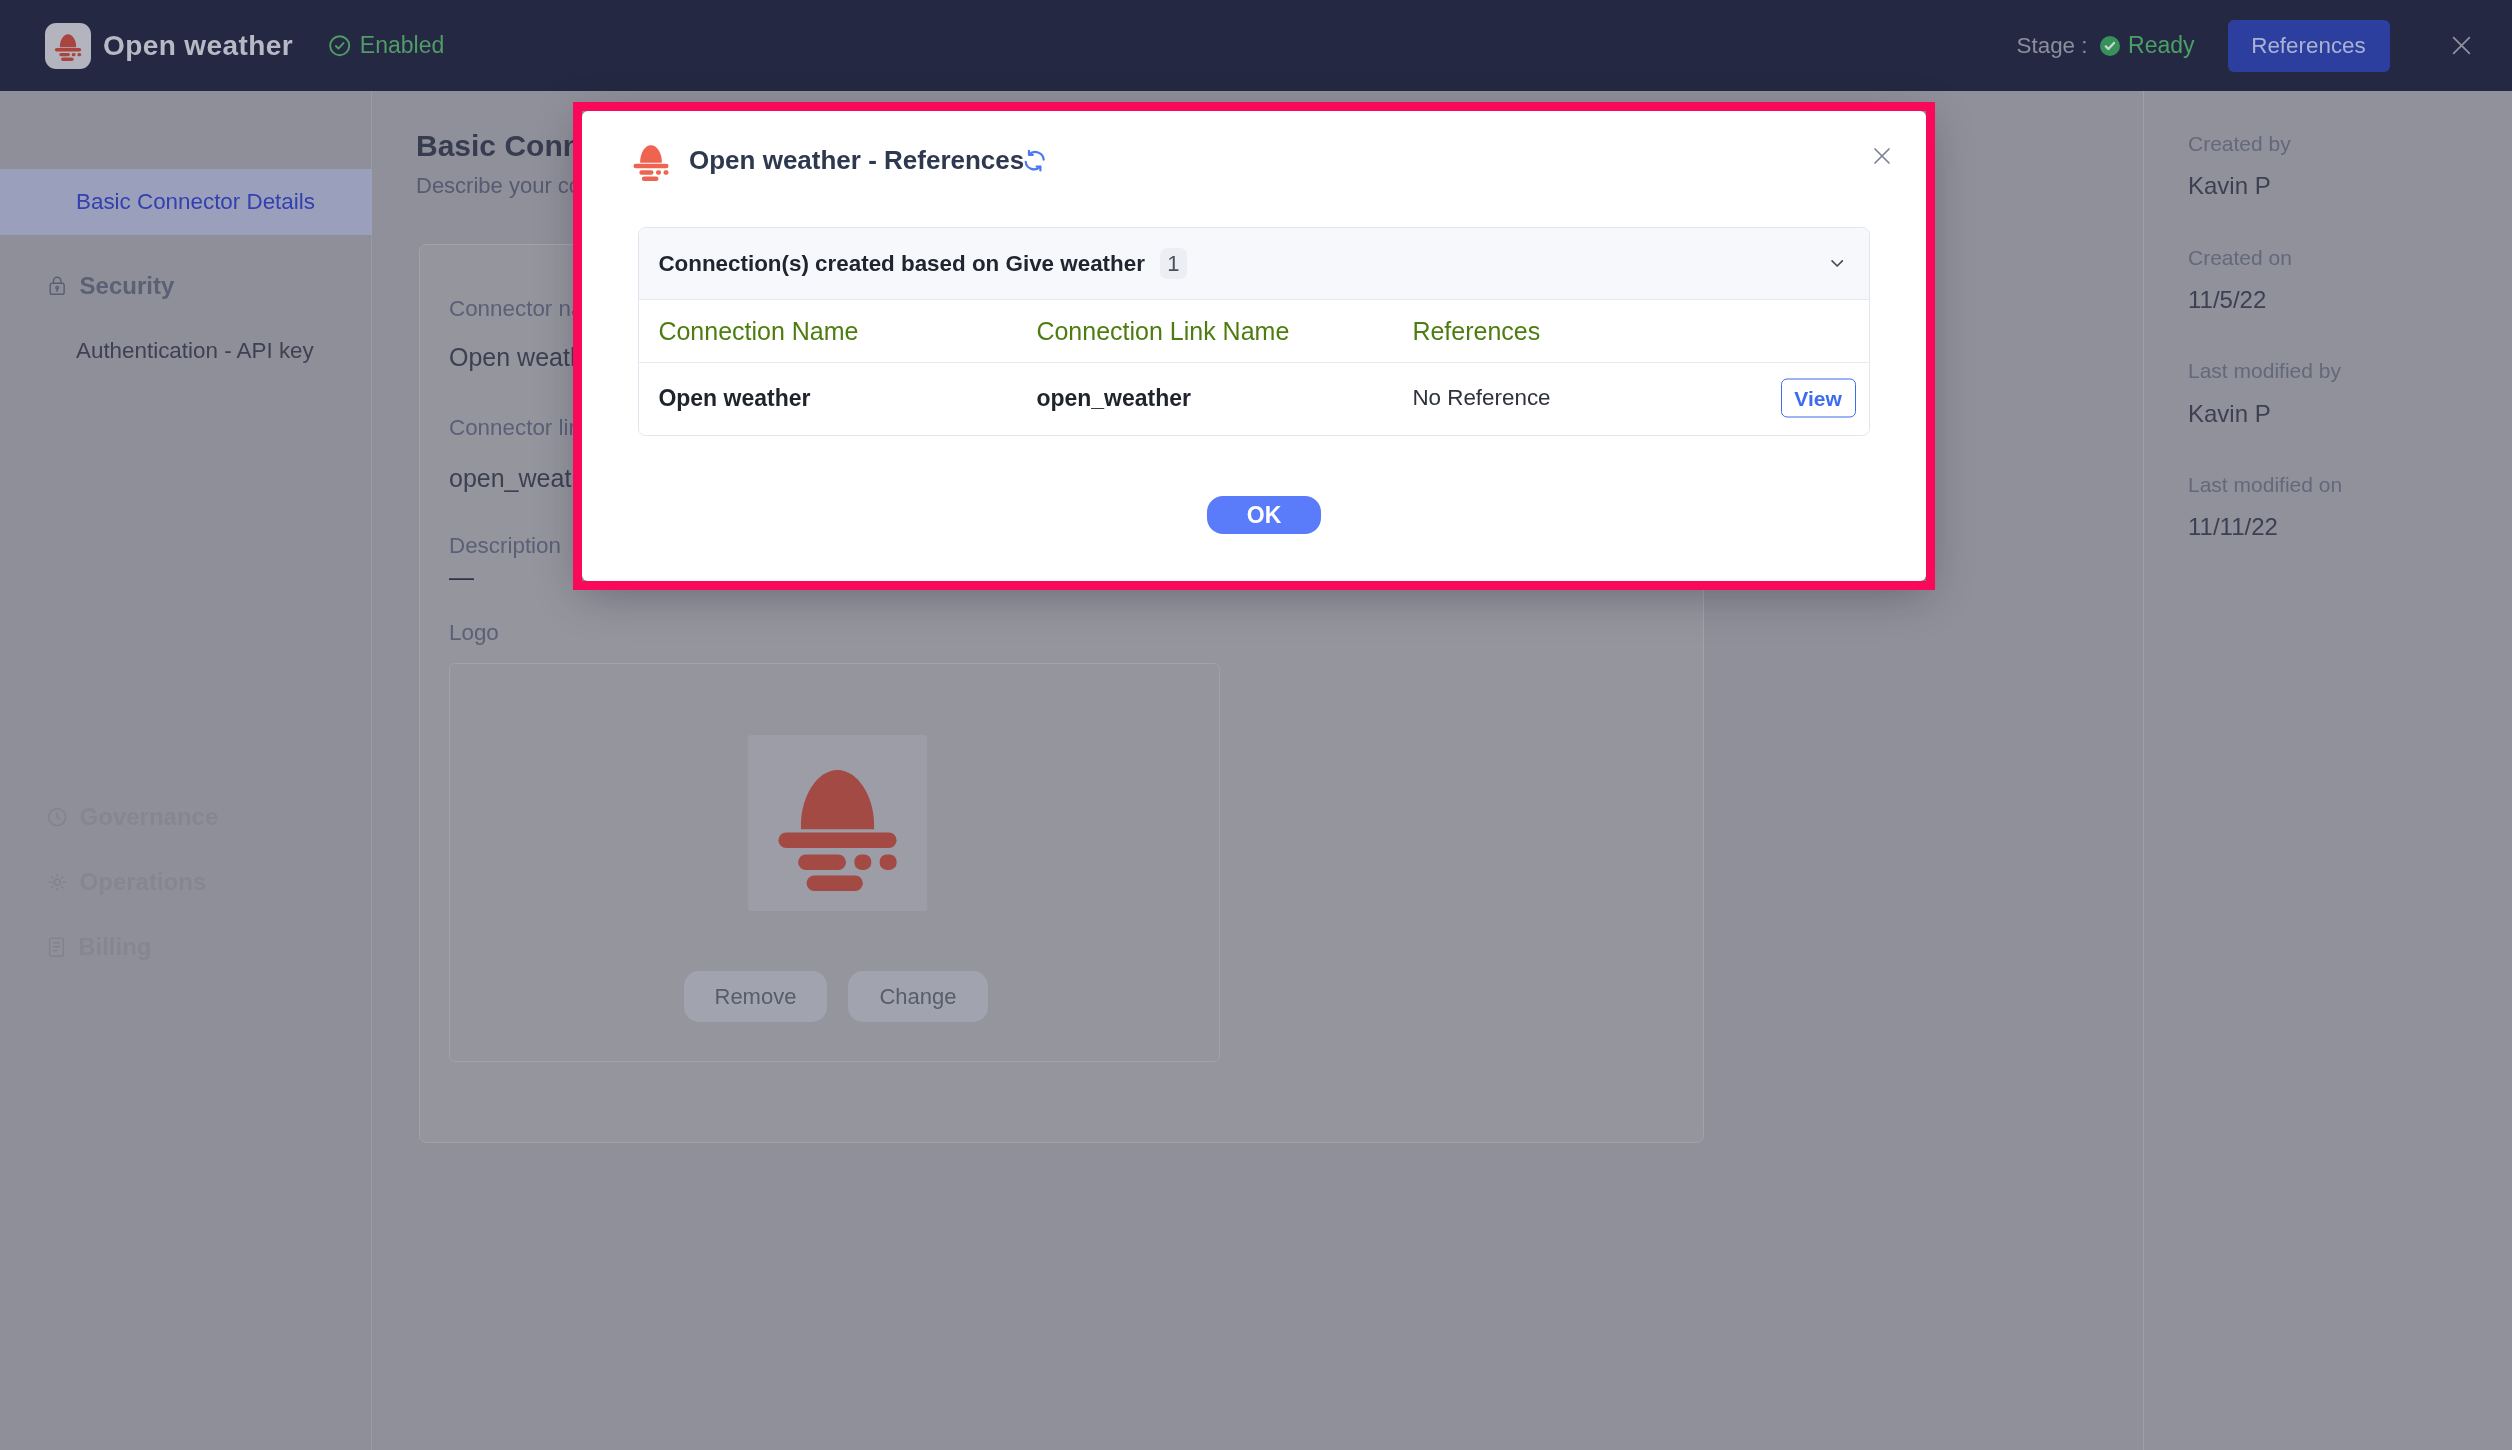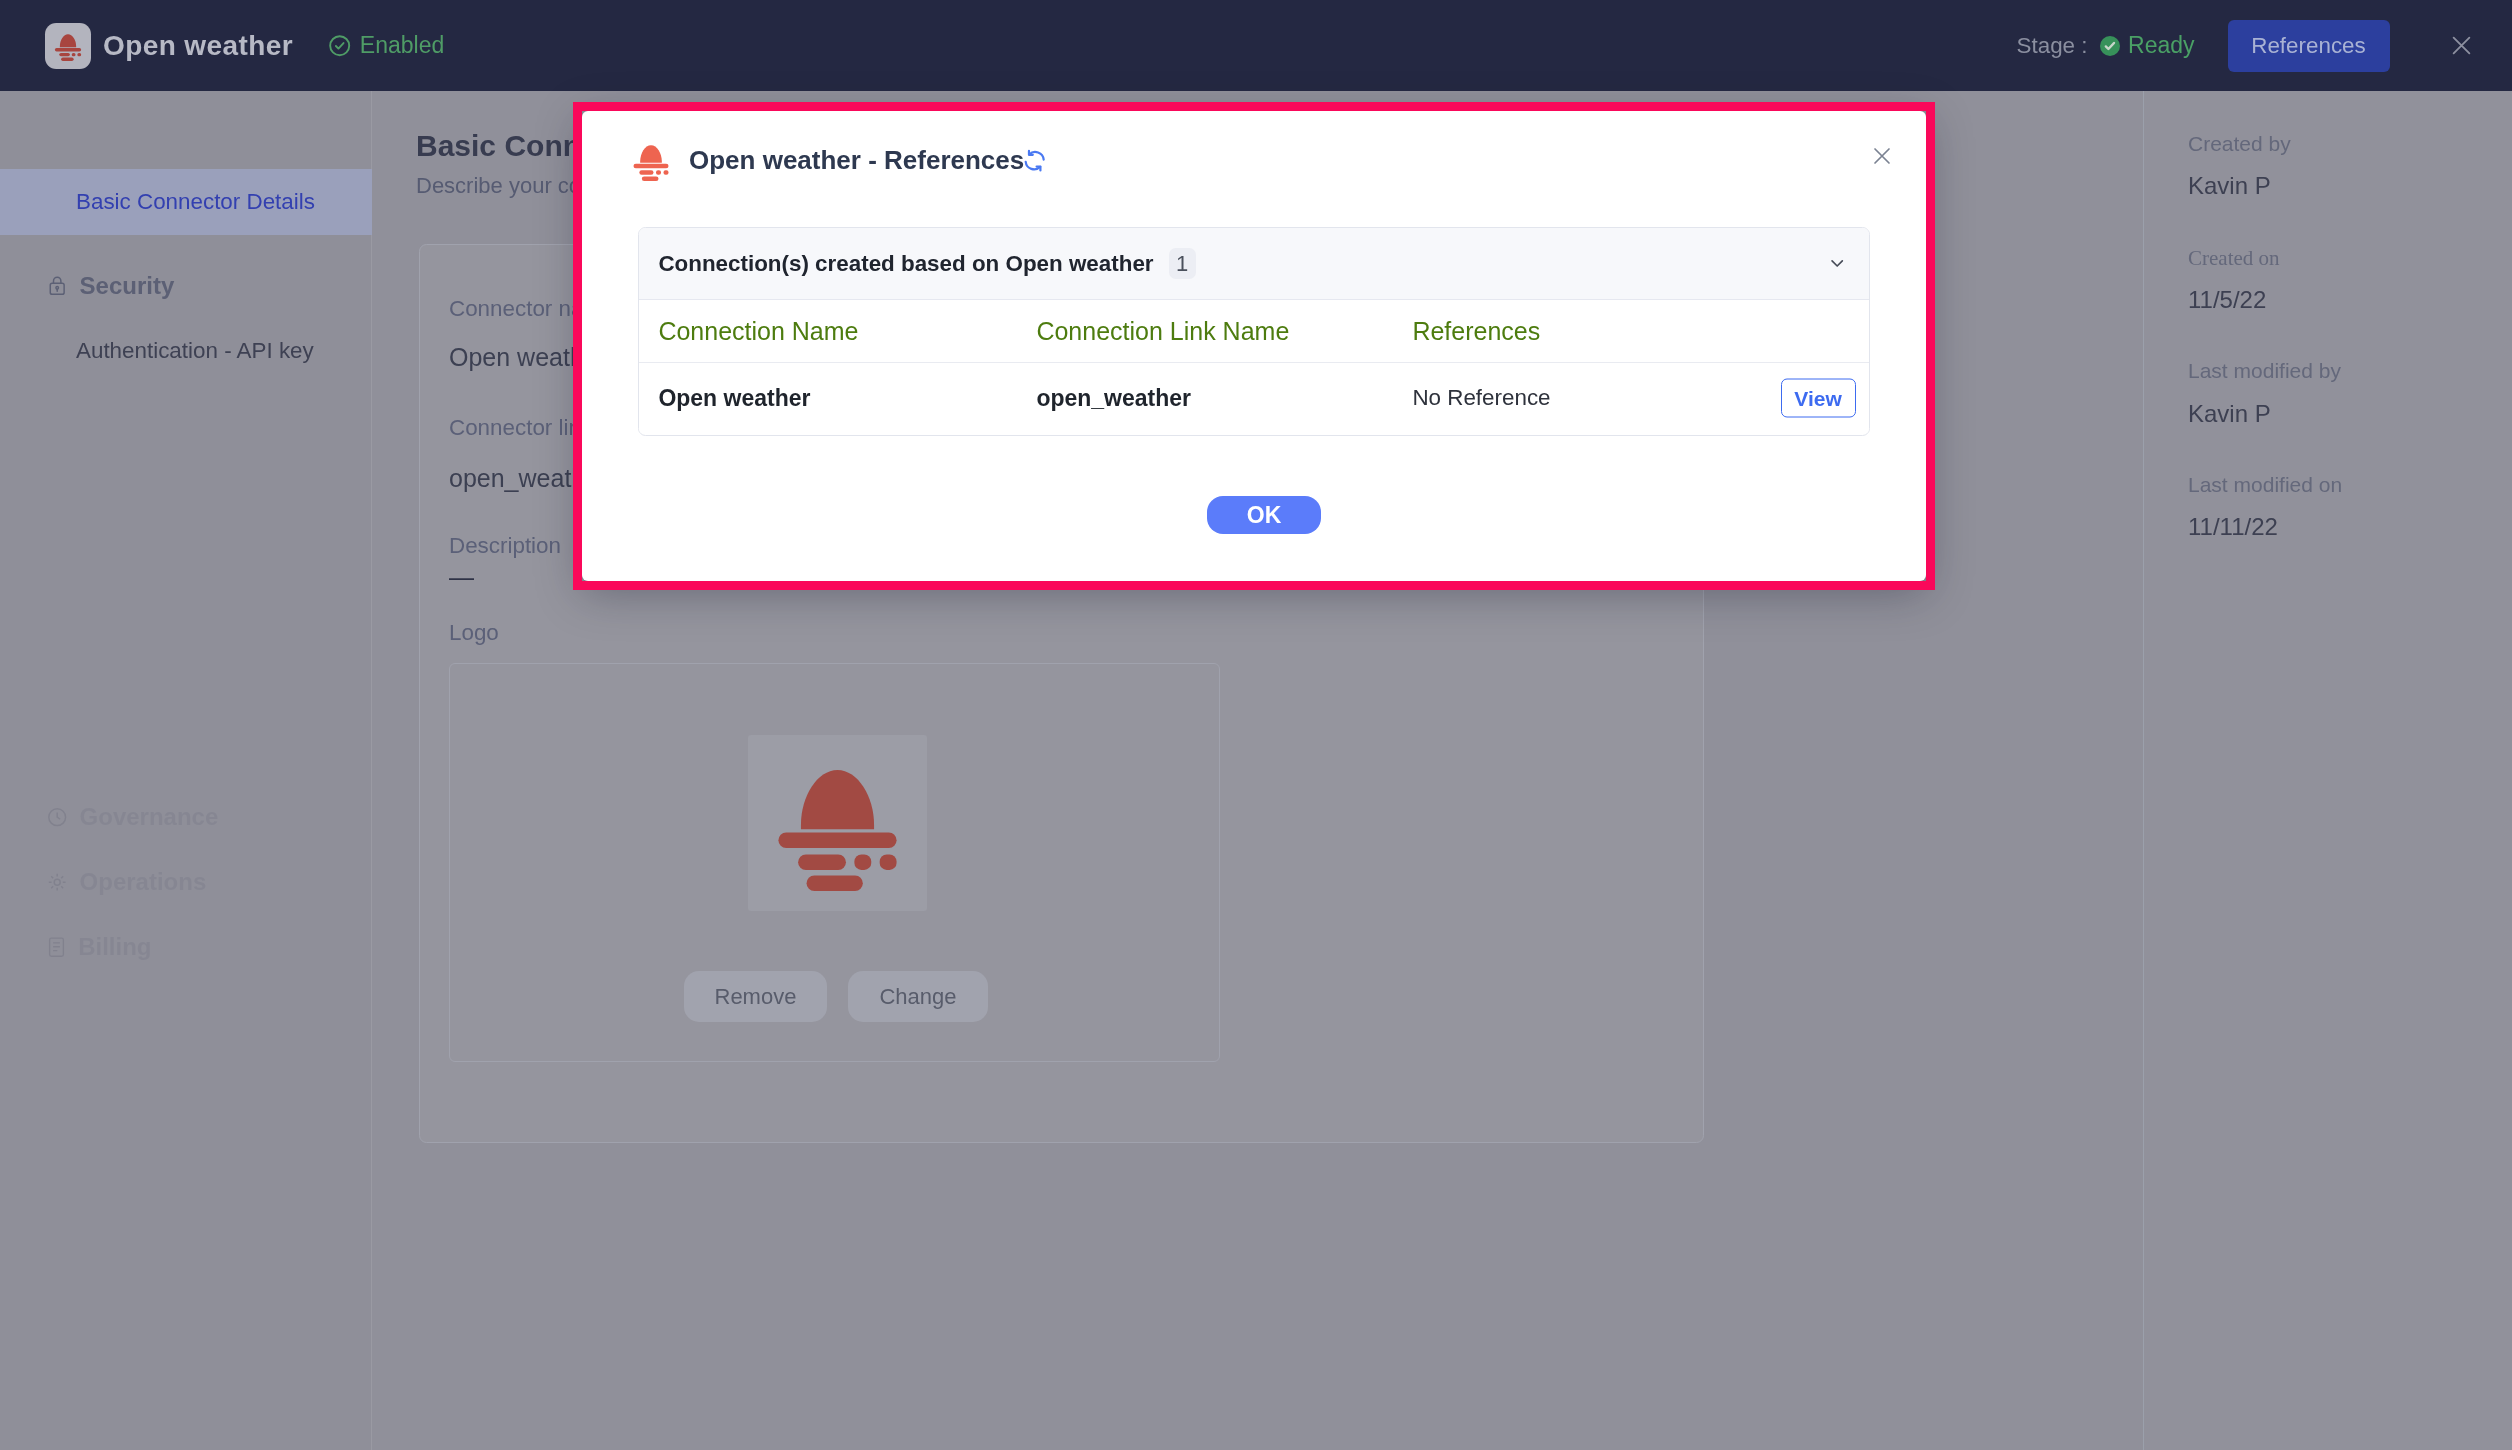--- a/index.html
+++ b/index.html
@@ -255,21 +255,21 @@
   </div>
   <div class="logo-actions">
     <button class="gray-btn">Remove</button>
     <button class="gray-btn">Change</button>
   </div>
 </div>
 
 <aside class="details-panel">
   <span class="dp-label" style="top:41px;">Created by</span>
   <span class="dp-value" style="top:81px;">Kavin P</span>
-  <span class="dp-label" style="top:155px;font-family:Liberation Serif, serif;">Created on</span>
+  <span class="dp-label" style="top:155px;">Created on</span>
   <span class="dp-value" style="top:195px;">11/5/22</span>
   <span class="dp-label" style="top:268px;">Last modified by</span>
   <span class="dp-value" style="top:309px;">Kavin P</span>
   <span class="dp-label" style="top:382px;">Last modified on</span>
   <span class="dp-value" style="top:422px;">11/11/22</span>
 </aside>
 
 <div class="modal">
   <span class="modal-header-icon">
     <svg width="40" height="40" viewBox="0 0 48 48" fill="#ee6450">
@@ -291,21 +291,21 @@
     </svg>
   </span>
   <span class="modal-close">
     <svg width="24" height="24" viewBox="0 0 24 24" fill="none" stroke="#7b8292" stroke-width="1.7" stroke-linecap="round">
       <path d="M5 5 19 19M19 5 5 19"></path>
     </svg>
   </span>
 
   <div class="ref-table">
     <div class="accordion-row">
-      <span class="accordion-label">Connection(s) created based on Open weather</span>
+      <span class="accordion-label">Connection(s) created based on Give weather</span>
       <span class="count-badge">1</span>
       <span class="accordion-chevron">
         <svg width="22.4" height="22.4" viewBox="0 0 24 24" fill="none" stroke="#474c58" stroke-width="1.8" stroke-linecap="round" stroke-linejoin="round">
           <path d="m6.5 9.5 5.5 5.5 5.5-5.5"></path>
         </svg>
       </span>
     </div>
     <div class="thead-row">
       <span class="th col1">Connection Name</span>
       <span class="th col2">Connection Link Name</span>

